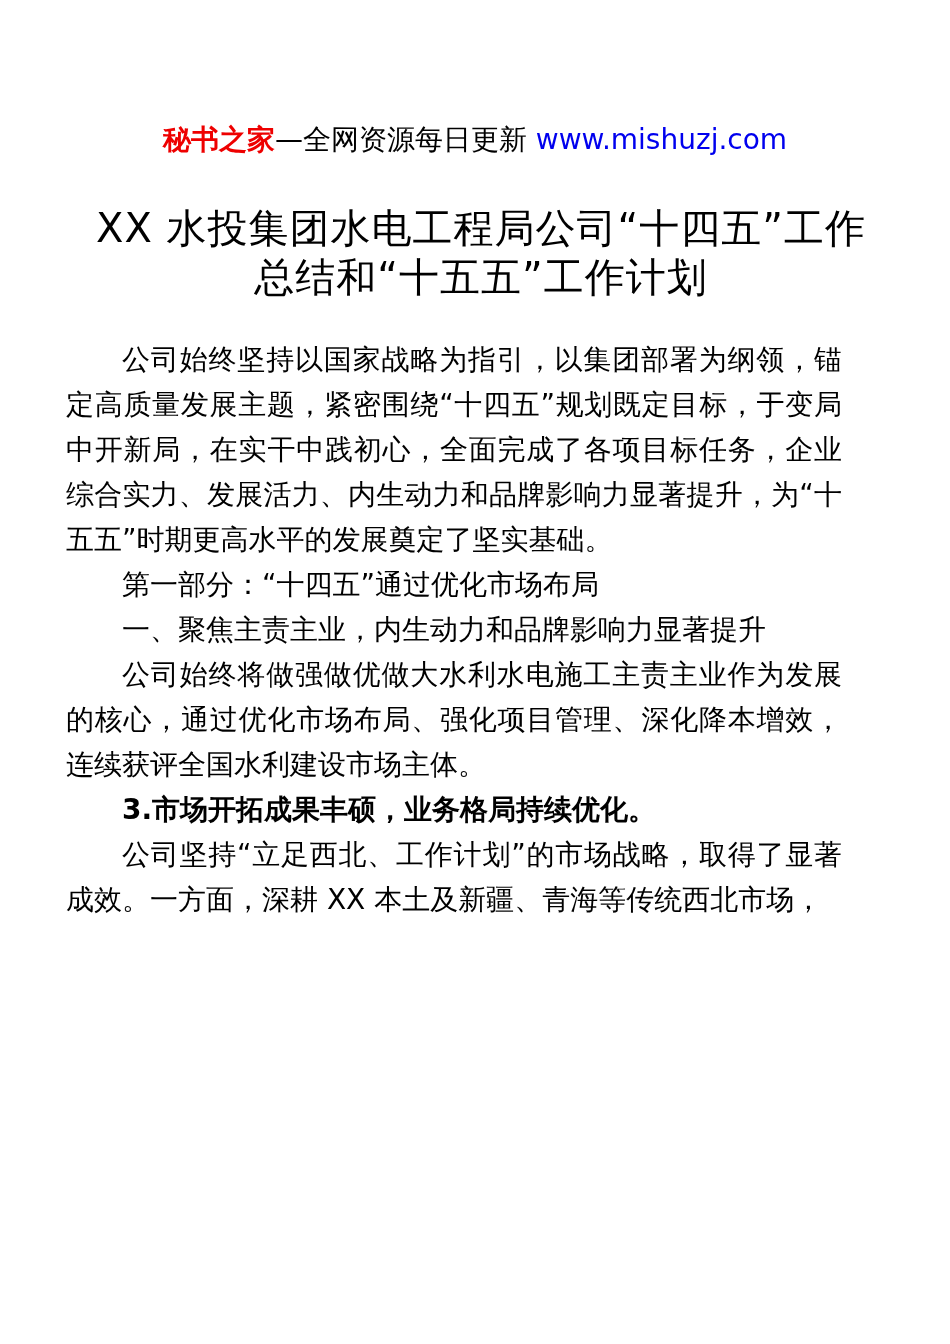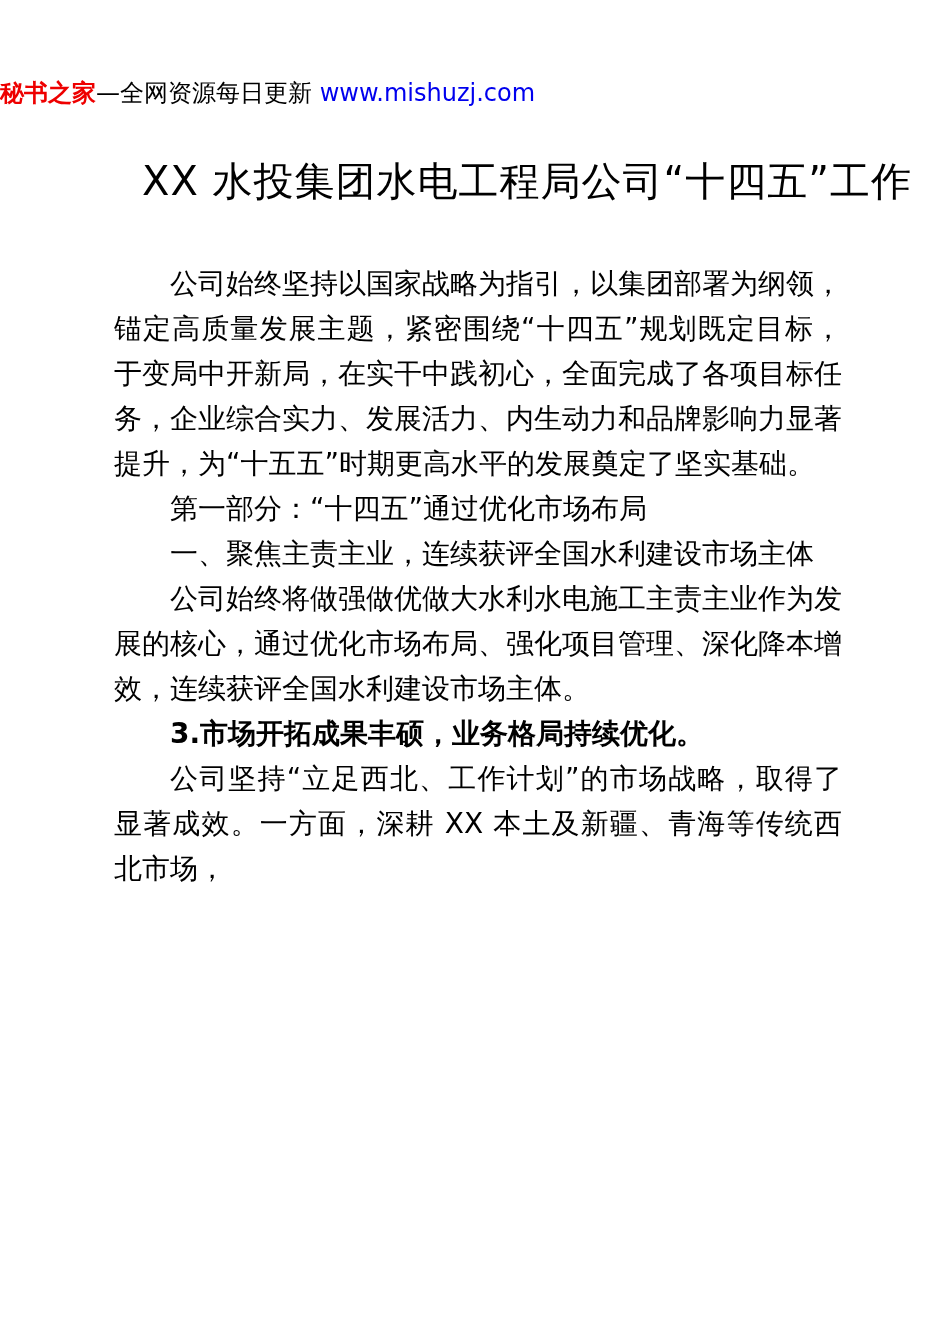--- a/index.html
+++ b/index.html
@@ -11,52 +11,53 @@
     position: relative;
     width: 950px;
     height: 1344px;
     background: #ffffff;
     overflow: hidden;
     font-family: "DejaVu Sans", "Liberation Sans", sans-serif;
     color: #000000;
     box-sizing: border-box;
   }
   .site-header {
-    padding-top: 73px;
-    font-size: 24px;
+    padding-top: 120px;
+    text-align: center;
+    font-size: 28px;
     line-height: 40px;
     white-space: pre;
   }
   .site-header .brand {
     color: #ee0000;
     font-weight: 700;
   }
   .site-header .tagline {
     color: #000000;
     font-weight: 400;
   }
   .site-header .url {
     color: #0000ee;
     text-decoration: none;
     cursor: pointer;
   }
   .doc-title {
-    margin: 44px 38px 0 90px;
-    text-align: right;
+    margin: 44px 78px 0 90px;
+    text-align: center;
     font-size: 40px;
     line-height: 49px;
     font-weight: 400;
     letter-spacing: 1px;
   }
   .doc-title .title-line {
     display: block;
   }
   .content {
-    margin-top: 55px;
-    padding: 0 108px 0 114px;
+    margin-top: 35px;
+    padding: 0 108px 0 66px;
     font-size: 28px;
     line-height: 45px;
     text-align: justify;
   }
   .para {
     margin: 0;
     text-indent: 2em;
   }
   .para.weight-medium {
     font-weight: 500;
@@ -67,24 +68,25 @@
 </style>
 </head>
 <body>
 
 <div class="page">
 
   <div class="site-header"><span class="brand">秘书之家</span><span class="tagline">—全网资源每日更新 </span><a class="url">www.mishuzj.com</a></div>
 
   <h1 class="doc-title">
     <span class="title-line">XX 水投集团水电工程局公司“十四五”工作</span>
+    <span class="title-line">总结和“十五五”工作计划</span>
   </h1>
 
   <div class="content">
     <p class="para">公司始终坚持以国家战略为指引，以集团部署为纲领，锚定高质量发展主题，紧密围绕“十四五”规划既定目标，于变局中开新局，在实干中践初心，全面完成了各项目标任务，企业综合实力、发展活力、内生动力和品牌影响力显著提升，为“十五五”时期更高水平的发展奠定了坚实基础。</p>
     <p class="para">第一部分：“十四五”通过优化市场布局</p>
-    <p class="para weight-medium">一、聚焦主责主业，连续获评全国水利建设市场主体</p>
+    <p class="para weight-medium">一、聚焦主责主业，内生动力和品牌影响力显著提升</p>
     <p class="para">公司始终将做强做优做大水利水电施工主责主业作为发展的核心，通过优化市场布局、强化项目管理、深化降本增效，连续获评全国水利建设市场主体。</p>
     <p class="para weight-bold">3.市场开拓成果丰硕，业务格局持续优化。</p>
     <p class="para">公司坚持“立足西北、工作计划”的市场战略，取得了显著成效。一方面，深耕 XX 本土及新疆、青海等传统西北市场，</p>
   </div>
 
 </div>
 
 </body></html>

